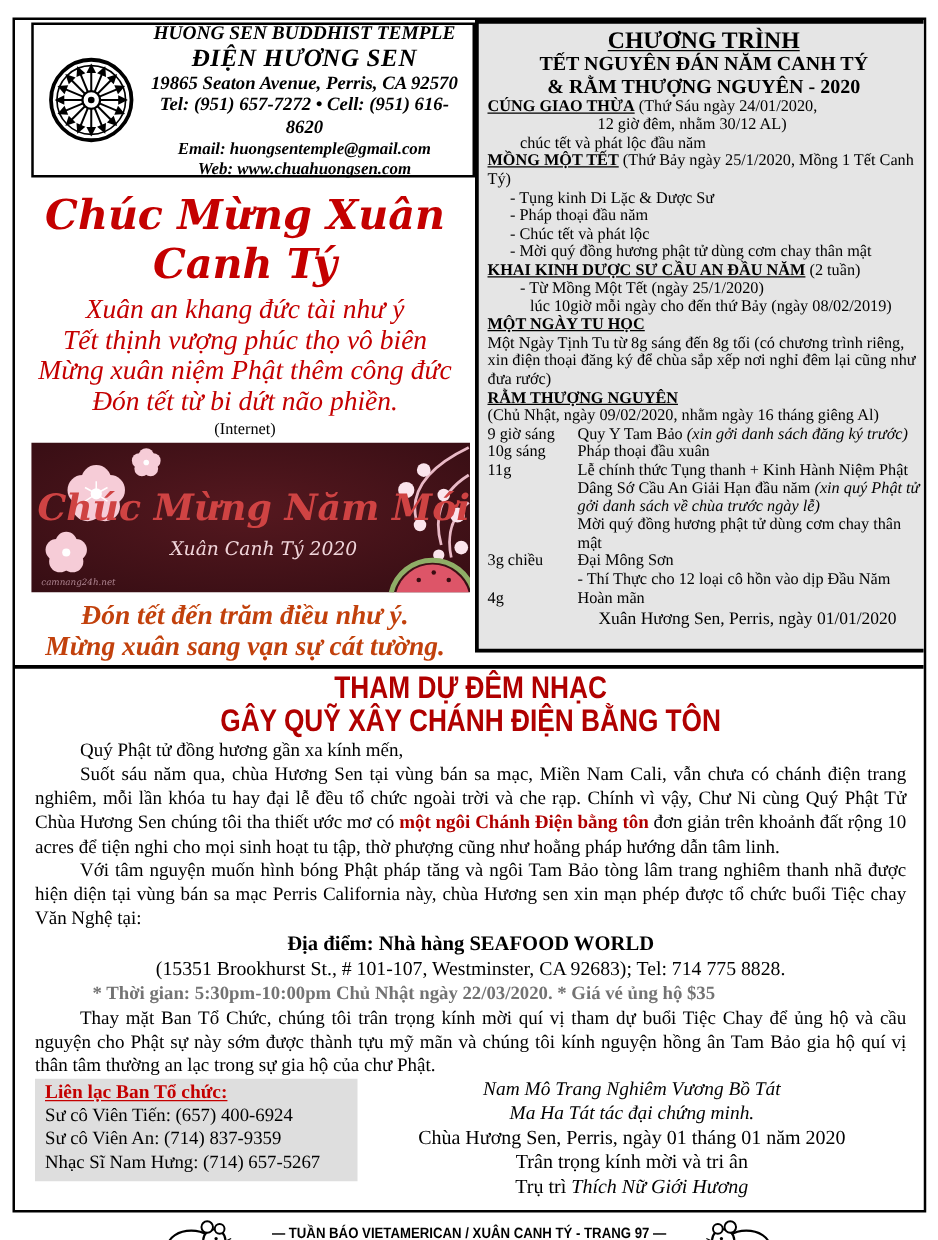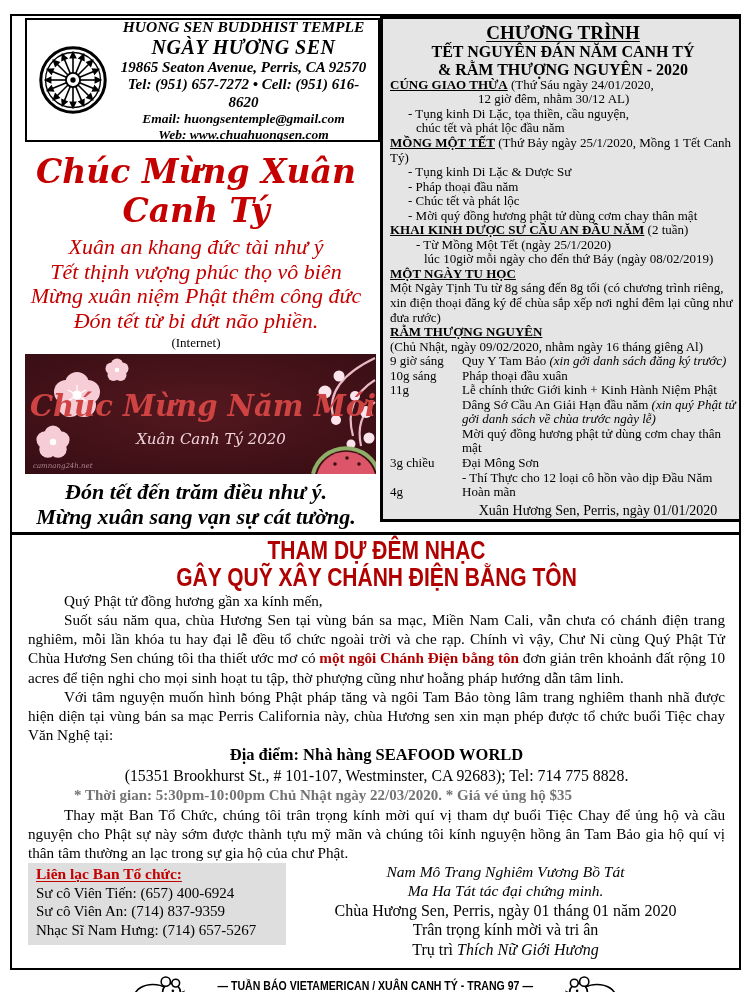--- a/index.html
+++ b/index.html
@@ -27,21 +27,21 @@
   .ht4{font-size:13.5px;}
   .script-head{
     margin-top:10px;text-align:center;color:#c40000;
     font-style:italic;font-weight:bold;font-size:33px;
     font-family:"DejaVu Serif",serif;
   }
   .poem{margin-top:5px;text-align:center;color:#c40000;font-style:italic;
     font-size:22px;line-height:1.12;}
   .credit{text-align:center;font-size:13px;margin-top:1px;}
   .banner{display:block;margin:3px 0 0 13px;}
-  .wishes{margin-top:5px;text-align:center;color:#000000;font-style:italic;
+  .wishes{margin-top:5px;text-align:center;color:#c2410c;font-style:italic;
     font-weight:bold;font-size:22px;line-height:1.15;}
   
   .program-box{
     flex:0 0 346px;margin:0 1px 0 auto;border:3px solid #000;
     background:#e5e5e5;height:497px;overflow:hidden;padding:3px 7px 0 7px;
     font-size:13px;line-height:1.12;
   }
   .pg-title{text-align:center;font-weight:bold;font-size:19px;
     text-decoration:underline;text-underline-offset:2px;}
   .pg-sub{text-align:center;font-weight:bold;font-size:16px;line-height:1.08;}
@@ -165,21 +165,21 @@
                 <path d="M38 9 L35.3 14.4 L40.7 14.4 Z"></path>
               </g>
             <g transform="rotate(337.5 38 38)">
                 <line x1="38" y1="30.5" x2="38" y2="13"></line>
                 <path d="M38 9 L35.3 14.4 L40.7 14.4 Z"></path>
               </g>
           </g>
         </svg>
         <div class="header-text">
           <div class="ht1">HUONG SEN BUDDHIST TEMPLE</div>
-          <div class="ht2">NGÀY HƯƠNG SEN</div>
+          <div class="ht2">ĐIỆN HƯƠNG SEN</div>
           <div class="ht3">19865 Seaton Avenue, Perris, CA 92570</div>
           <div class="ht3">Tel: (951) 657-7272 • Cell: (951) 616-8620</div>
           <div class="ht4">Email: huongsentemple@gmail.com</div>
           <div class="ht4">Web: www.chuahuongsen.com</div>
         </div>
       </div>
 
       <div class="script-head">Chúc Mừng Xuân Canh Tý</div>
 
       <div class="poem">
@@ -265,21 +265,20 @@
 
     </div>
 
     <div class="program-box">
       <div class="pg-title">CHƯƠNG TRÌNH</div>
       <div class="pg-sub">TẾT NGUYÊN ĐÁN NĂM CANH TÝ</div>
       <div class="pg-sub">&amp; RẰM THƯỢNG NGUYÊN - 2020</div>
 
       <div class="pl"><span class="ph">CÚNG GIAO THỪA</span><span> (Thứ Sáu ngày 24/01/2020,</span></div>
       <div class="pl ind-big">12 giờ đêm, nhằm 30/12 AL)</div>
-      <div class="pl it">- Tụng kinh Di Lặc, tọa thiền, cầu nguyện,</div>
       <div class="pl itc">chúc tết và phát lộc đầu năm</div>
       <div class="pl"><span class="ph">MỒNG MỘT TẾT</span><span> (Thứ Bảy ngày 25/1/2020, Mồng 1 Tết Canh</span></div>
       <div class="pl">Tý)</div>
       <div class="pl it">- Tụng kinh Di Lặc &amp; Dược Sư</div>
       <div class="pl it">- Pháp thoại đầu năm</div>
       <div class="pl it">- Chúc tết và phát lộc</div>
       <div class="pl it">- Mời quý đồng hương phật tử dùng cơm chay thân mật</div>
       <div class="pl"><span class="ph">KHAI KINH DƯỢC SƯ CẦU AN ĐẦU NĂM</span><span> (2 tuần)</span></div>
       <div class="pl itc">- Từ Mồng Một Tết (ngày 25/1/2020)</div>
       <div class="pl itc" style="padding-left:34px">lúc 10giờ mỗi ngày cho đến thứ Bảy (ngày 08/02/2019)</div>
@@ -291,21 +290,21 @@
       <div class="srow">
         <span class="stime">9 giờ sáng</span>
         <span class="sdesc"><span>Quy Y Tam Bảo </span><i>(xin gởi danh sách đăng ký trước)</i></span>
       </div>
       <div class="srow">
         <span class="stime">10g sáng</span>
         <span class="sdesc">Pháp thoại đầu xuân</span>
       </div>
       <div class="srow">
         <span class="stime">11g</span>
-        <span class="sdesc"><span>Lễ chính thức Giới kinh + Kinh Hành Niệm Phật Dâng Sớ Cầu An Giải Hạn đầu năm </span><i>(xin quý Phật tử gởi danh sách về chùa trước ngày lễ)</i><span class="sd2">Mời quý đồng hương phật tử dùng cơm chay thân mật</span></span>
+        <span class="sdesc"><span>Lễ chính thức Tụng thanh + Kinh Hành Niệm Phật Dâng Sớ Cầu An Giải Hạn đầu năm </span><i>(xin quý Phật tử gởi danh sách về chùa trước ngày lễ)</i><span class="sd2">Mời quý đồng hương phật tử dùng cơm chay thân mật</span></span>
       </div>
       <div class="srow">
         <span class="stime">3g chiều</span>
         <span class="sdesc"><span>Đại Mông Sơn</span><span class="sd2">- Thí Thực cho 12 loại cô hồn vào dịp Đầu Năm</span></span>
       </div>
       <div class="srow">
         <span class="stime">4g</span>
         <span class="sdesc">Hoàn mãn</span>
       </div>
 

